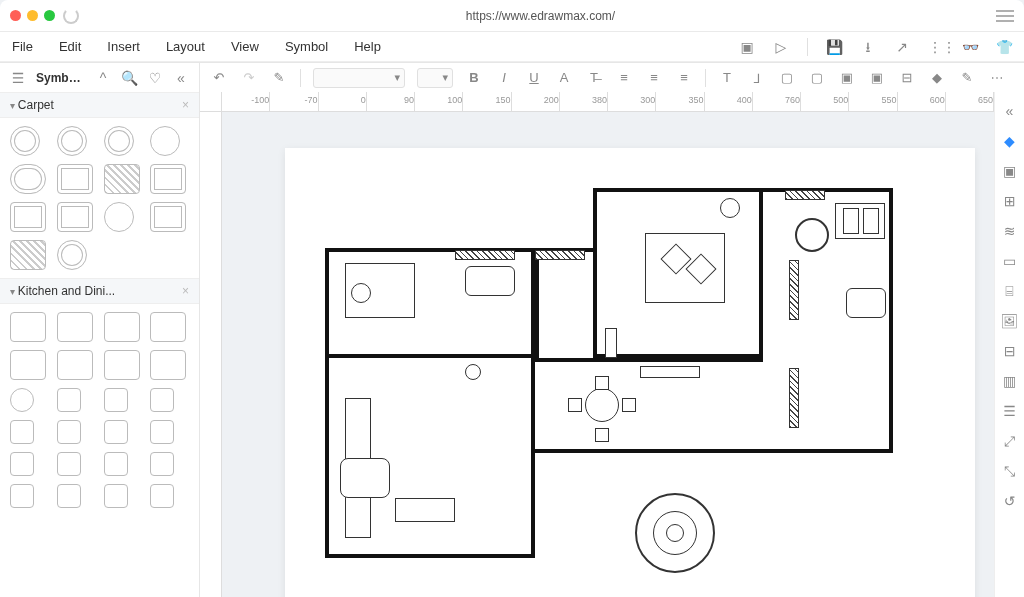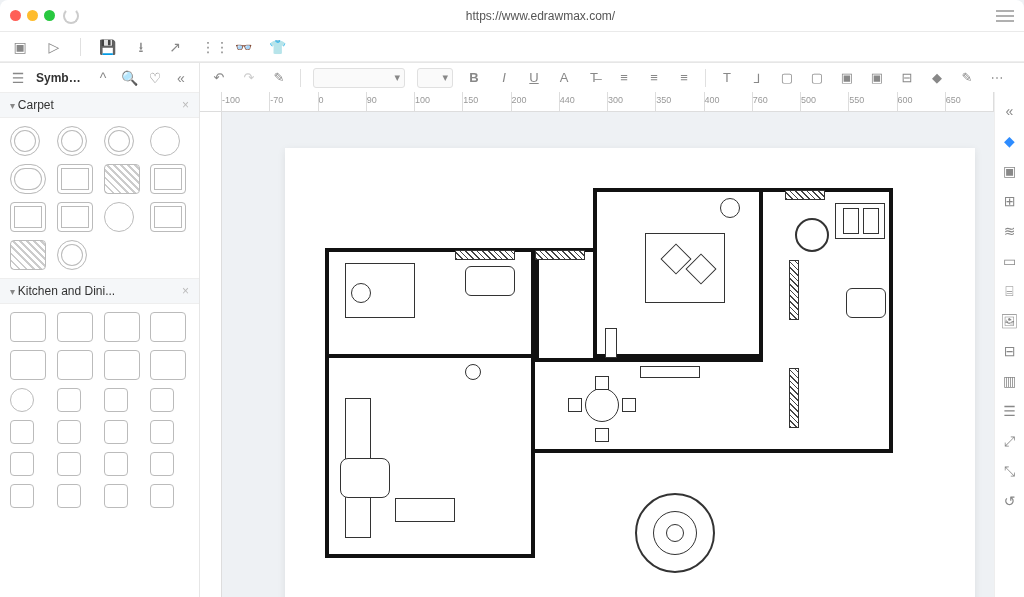--- a/index.html
+++ b/index.html
@@ -44,21 +44,21 @@
   .shape { width: 36px; height: 30px; border: 1px solid #bbb; border-radius: 4px; background: #fff; }
   .shape.c { border-radius: 50%; width: 30px; height:30px; }
   .shape.none { border: none; }
   .shape.long { border-radius: 50%/60%; }
   .shape.double { box-shadow: inset 0 0 0 3px #fff, inset 0 0 0 4px #bbb; }
   .shape.x { background: repeating-linear-gradient(45deg,#ccc,#ccc 2px,#fff 2px,#fff 5px); }
   .shape.small { width:24px;height:24px;}
 
   .canvas-wrap { flex: 1; position: relative; background: #eef1f4; overflow: hidden; }
   .ruler-h { position: absolute; top: 0; left: 22px; right: 0; height: 20px; background: #fff; border-bottom: 1px solid #ddd; display: flex; font-size: 9px; color: #999; }
-  .tick { width: 50px; border-right: 1px solid #ddd; text-align: left; padding-top: 3px; position:relative; }
+  .tick { width: 50px; border-right: 1px solid #ddd; text-align: right; padding-top: 3px; position:relative; }
   .ruler-v { position: absolute; top: 20px; left: 0; width: 22px; bottom: 0; background: #fff; border-right: 1px solid #ddd; }
   .ruler-corner { position:absolute; top:0;left:0;width:22px;height:20px;background:#fff;border-right:1px solid #ddd;border-bottom:1px solid #ddd;}
   .page { position: absolute; left: 85px; top: 56px; width: 690px; height: 600px; background: #fff; box-shadow: 0 2px 8px rgba(0,0,0,0.08); }
 
   
   .fp { position: absolute; border: 4px solid #111; background: #fff; }
   .thin { position:absolute; border: 1px solid #333; background:#fff; }
   .hatch { background: repeating-linear-gradient(45deg,#444,#444 1px,#fff 1px,#fff 4px); position:absolute; border:1px solid #333;}
   .circ { position:absolute; border:1px solid #333; border-radius:50%; background:#fff;}
 
@@ -78,20 +78,29 @@
   <span class="reload"></span>
   <div class="url-bar">https://www.edrawmax.com/</div>
   <div class="hamburger">
       <span></span>
       <span></span>
       <span></span>
     </div>
 </div>
 
 <div class="menubar">
+  <div class="menu-left">
+    <span class="menu-item">File</span>
+    <span class="menu-item">Edit</span>
+    <span class="menu-item">Insert</span>
+    <span class="menu-item">Layout</span>
+    <span class="menu-item">View</span>
+    <span class="menu-item">Symbol</span>
+    <span class="menu-item">Help</span>
+  </div>
   <div class="menu-right">
     <span class="ic">▣</span>
     <span class="ic">▷</span>
     <span class="sep-v"></span>
     <span class="ic">💾</span>
     <span class="ic">⭳</span>
     <span class="ic">↗</span>
     <span class="ic">⋮⋮</span>
     <span class="ic">👓</span>
     <span class="ic">👕</span>
@@ -202,21 +211,21 @@
   <div class="canvas-wrap">
     <div class="ruler-corner"></div>
     <div class="ruler-h">
       <div class="tick">-100</div>
       <div class="tick">-70</div>
       <div class="tick">0</div>
       <div class="tick">90</div>
       <div class="tick">100</div>
       <div class="tick">150</div>
       <div class="tick">200</div>
-      <div class="tick">440</div>
+      <div class="tick">380</div>
       <div class="tick">300</div>
       <div class="tick">350</div>
       <div class="tick">400</div>
       <div class="tick">760</div>
       <div class="tick">500</div>
       <div class="tick">550</div>
       <div class="tick">600</div>
       <div class="tick">650</div>
     </div>
     <div class="ruler-v"></div>

